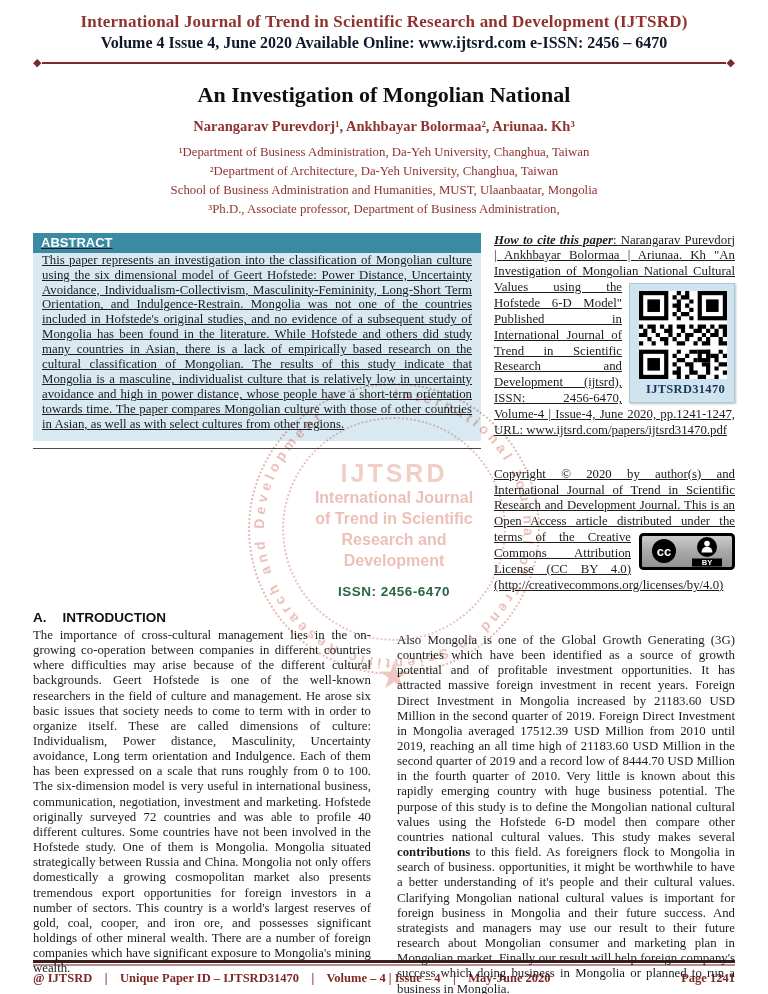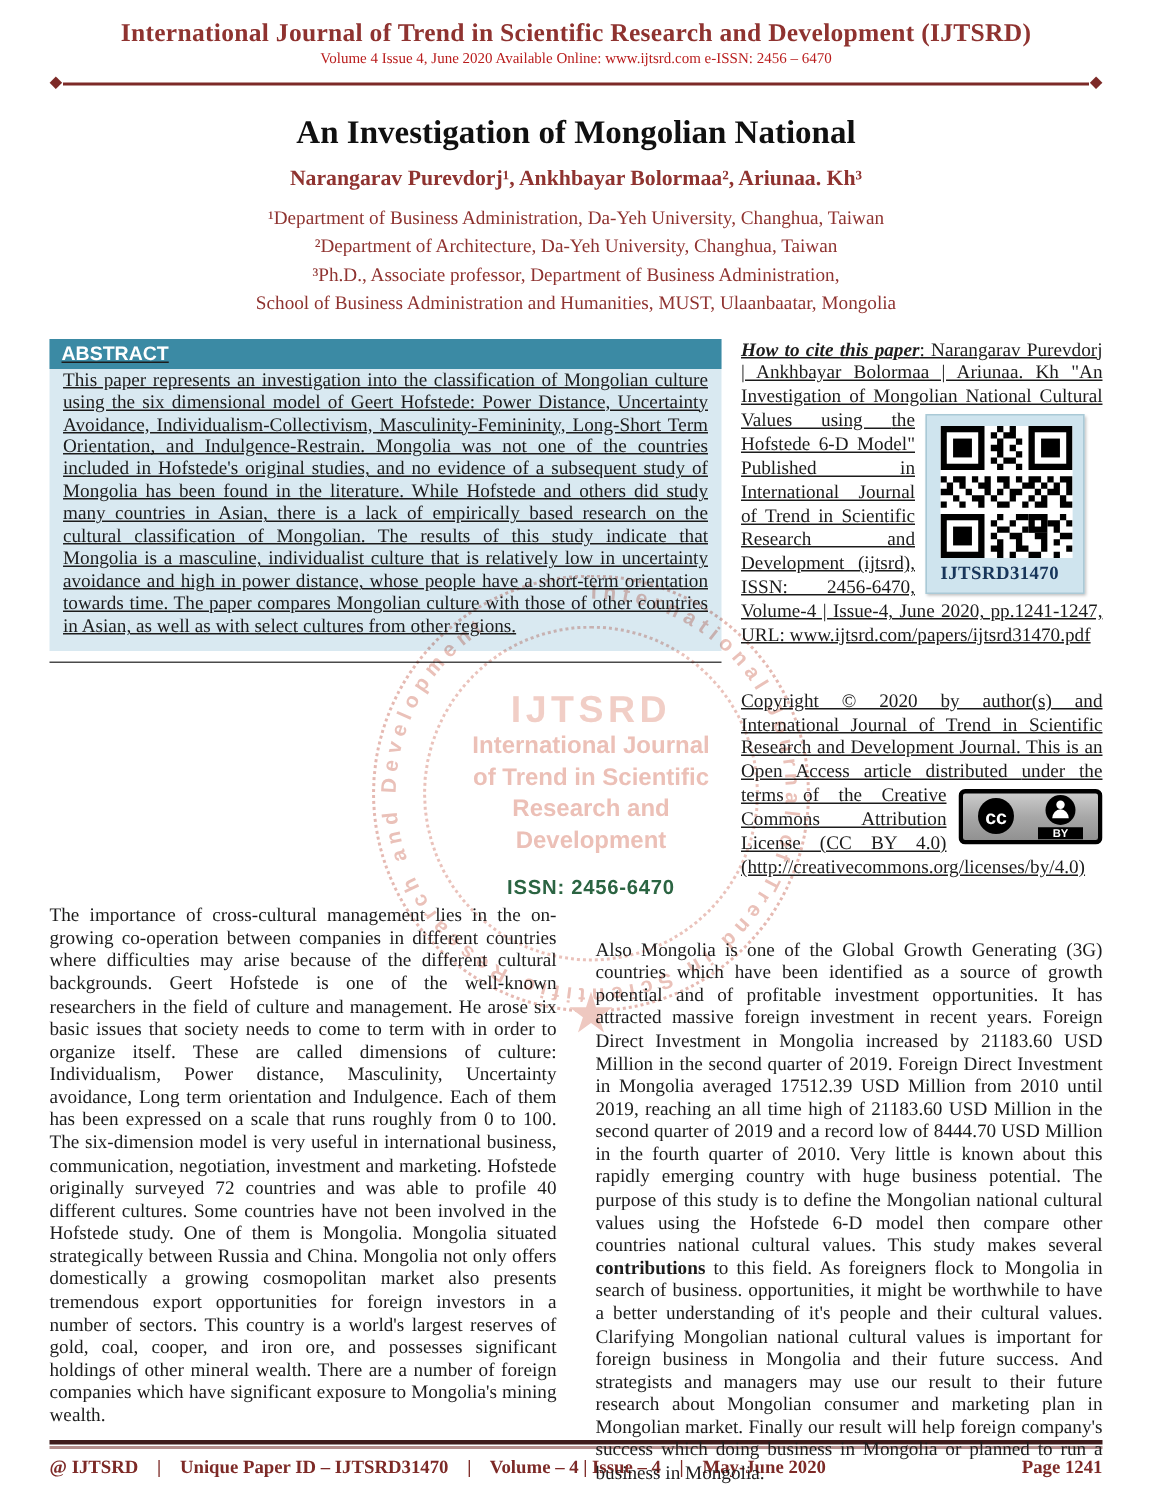--- a/index.html
+++ b/index.html
@@ -11,21 +11,21 @@
     background:#ffffff;
     font-family:"Liberation Serif","DejaVu Serif",serif;
     color:#1c1c1c;
     overflow:hidden;
     padding:12px 33px 0 33px;
   }
 
   
   .jhead { text-align:center; }
   .jtitle { font-size:17px; font-weight:bold; color:#8f3330; letter-spacing:.2px; }
-  .jissue { font-size:10px; font-weight:normal; color:#b91c1c; margin-top:2px; }
+  .jissue { font-size:16px; font-weight:bold; color:#0f172a; margin-top:2px; }
   .hrule { display:flex; align-items:center; margin-top:5px; }
   .hrule .dmn { color:#7d2a27; font-size:11px; line-height:1; }
   .hrule .ln { flex:1; height:2px; background:#7d2a27; margin:0 1px; }
 
   
   .ptitle { margin-top:14px; text-align:center; font-size:22px; font-weight:bold; color:#101010; line-height:1.22; }
   .pauthors { margin-top:9px; text-align:center; font-size:14.5px; font-weight:bold; color:#8f3330; }
   .paff { margin-top:8px; text-align:center; font-size:12.8px; color:#8f3330; line-height:1.5; }
 
   
@@ -35,21 +35,21 @@
 
   .absbox { background:#d9e9f1; }
   .abshead { background:#3b8aa4; color:#fff; font-weight:bold; font-size:13px; font-family:"Liberation Sans",sans-serif; padding:2px 8px 3px 8px; }
   .abstext { padding:0 9px 9px 9px; font-size:12.8px; line-height:1.17; text-align:justify; }
   .absdivider { border:none; border-top:1.6px solid #4a4a4a; margin:7px 0 7px 0; }
   .keywords { font-size:12.8px; font-style:italic; line-height:1.25; }
   .keywords .kwl { font-weight:bold; }
 
   .citep { font-size:12.8px; line-height:1.24; text-align:justify; }
   .citep .citel { font-weight:bold; font-style:italic; }
-  .qrfloat { float:right; width:106px; margin:3px 12px 3px 7px; background:#cfe4ee; border:1px solid #aac9d6; padding:7px 9px 4px 9px; text-align:left; box-shadow:1px 1px 2px rgba(0,0,0,.25); }
+  .qrfloat { float:right; width:106px; margin:3px 0 3px 7px; background:#cfe4ee; border:1px solid #aac9d6; padding:7px 9px 4px 9px; text-align:right; box-shadow:1px 1px 2px rgba(0,0,0,.25); }
   .qrfloat svg { display:block; background:#fff; width:88px; height:88px; }
   .qrlabel { display:block; font-weight:bold; color:#17355a; font-size:12.5px; margin-top:3px; letter-spacing:.3px; }
 
   .copyp { font-size:12.8px; line-height:1.24; text-align:justify; margin-top:28px; }
   .ccfloat { float:right; margin:3px 0 3px 8px; }
 
   
   .introcols { display:flex; gap:26px; margin-top:16px; position:relative; z-index:1; }
   .introcols .icol { flex:1; }
   .ihead { font-size:13.5px; font-weight:bold; color:#111; margin-bottom:3px; font-family:"Liberation Sans",sans-serif; }
@@ -113,22 +113,22 @@
     </div>
   </div>
 
   <h1 class="ptitle">
     <span>An Investigation of Mongolian National</span><br>
   </h1>
   <div class="pauthors">Narangarav Purevdorj¹, Ankhbayar Bolormaa², Ariunaa. Kh³</div>
   <div class="paff">
     <div>¹Department of Business Administration, Da-Yeh University, Changhua, Taiwan</div>
     <div>²Department of Architecture, Da-Yeh University, Changhua, Taiwan</div>
+    <div>School of Business Administration and Humanities, MUST, Ulaanbaatar, Mongolia</div>
     <div>³Ph.D., Associate professor, Department of Business Administration,</div>
-    <div>School of Business Administration and Humanities, MUST, Ulaanbaatar, Mongolia</div>
   </div>
 
   <div class="topcols">
     <div class="leftcol">
       <div class="absbox">
         <div class="abshead">ABSTRACT</div>
         <div class="abstext">This paper represents an investigation into the classification of Mongolian culture using the six dimensional model of Geert Hofstede: Power Distance, Uncertainty Avoidance, Individualism-Collectivism, Masculinity-Femininity, Long-Short Term Orientation, and Indulgence-Restrain. Mongolia was not one of the countries included in Hofstede's original studies, and no evidence of a subsequent study of Mongolia has been found in the literature. While Hofstede and others did study many countries in Asian, there is a lack of empirically based research on the cultural classification of Mongolian. The results of this study indicate that Mongolia is a masculine, individualist culture that is relatively low in uncertainty avoidance and high in power distance, whose people have a short-term orientation towards time. The paper compares Mongolian culture with those of other countries in Asian, as well as with select cultures from other regions.</div>
       </div>
       <hr class="absdivider">
     </div>
@@ -182,20 +182,23 @@
             <rect x="53" y="25.5" width="30" height="8" fill="#000"></rect>
             <text x="68" y="32" text-anchor="middle" font-family="Liberation Sans, sans-serif" font-size="7.5" font-weight="bold" fill="#fff">BY</text>
           </svg>
         </span><span>under the terms of the Creative Commons Attribution License (CC BY 4.0) (http://creativecommons.org/licenses/by/4.0)</span>
       </p>
     </div>
   </div>
 
   <div class="introcols">
     <div class="icol">
+      <div class="ihead">
+        <span class="ltr">A.</span><span>INTRODUCTION</span>
+      </div>
       <p class="ibody">The importance of cross-cultural management lies in the on-growing co-operation between companies in different countries where difficulties may arise because of the different cultural backgrounds. Geert Hofstede is one of the well-known researchers in the field of culture and management. He arose six basic issues that society needs to come to term with in order to organize itself. These are called dimensions of culture: Individualism, Power distance, Masculinity, Uncertainty avoidance, Long term orientation and Indulgence. Each of them has been expressed on a scale that runs roughly from 0 to 100. The six-dimension model is very useful in international business, communication, negotiation, investment and marketing. Hofstede originally surveyed 72 countries and was able to profile 40 different cultures. Some countries have not been involved in the Hofstede study. One of them is Mongolia. Mongolia situated strategically between Russia and China. Mongolia not only offers domestically a growing cosmopolitan market also presents tremendous export opportunities for foreign investors in a number of sectors. This country is a world's largest reserves of gold, coal, cooper, and iron ore, and possesses significant holdings of other mineral wealth. There are a number of foreign companies which have significant exposure to Mongolia's mining wealth.</p>
     </div>
     <div class="icol icol-right">
       <p class="ibody">
         <span>Also Mongolia is one of the Global Growth Generating (3G) countries which have been identified as a source of growth potential and of profitable investment opportunities. It has attracted massive foreign investment in recent years. Foreign Direct Investment in Mongolia increased by 21183.60 USD Million in the second quarter of 2019. Foreign Direct Investment in Mongolia averaged 17512.39 USD Million from 2010 until 2019, reaching an all time high of 21183.60 USD Million in the second quarter of 2019 and a record low of 8444.70 USD Million in the fourth quarter of 2010. Very little is known about this rapidly emerging country with huge business potential. The purpose of this study is to define the Mongolian national cultural values using the Hofstede 6-D model then compare other countries national cultural values. This study makes several </span><b>contributions</b><span> to this field. As foreigners flock to Mongolia in search of business. opportunities, it might be worthwhile to have a better understanding of it's people and their cultural values. Clarifying Mongolian national cultural values is important for foreign business in Mongolia and their future success. And strategists and managers may use our result to their future research about Mongolian consumer and marketing plan in Mongolian market. Finally our result will help foreign company's success which doing business in Mongolia or planned to run a business in Mongolia.</span>
       </p>
     </div>
   </div>
 
   <div class="pfoot">

